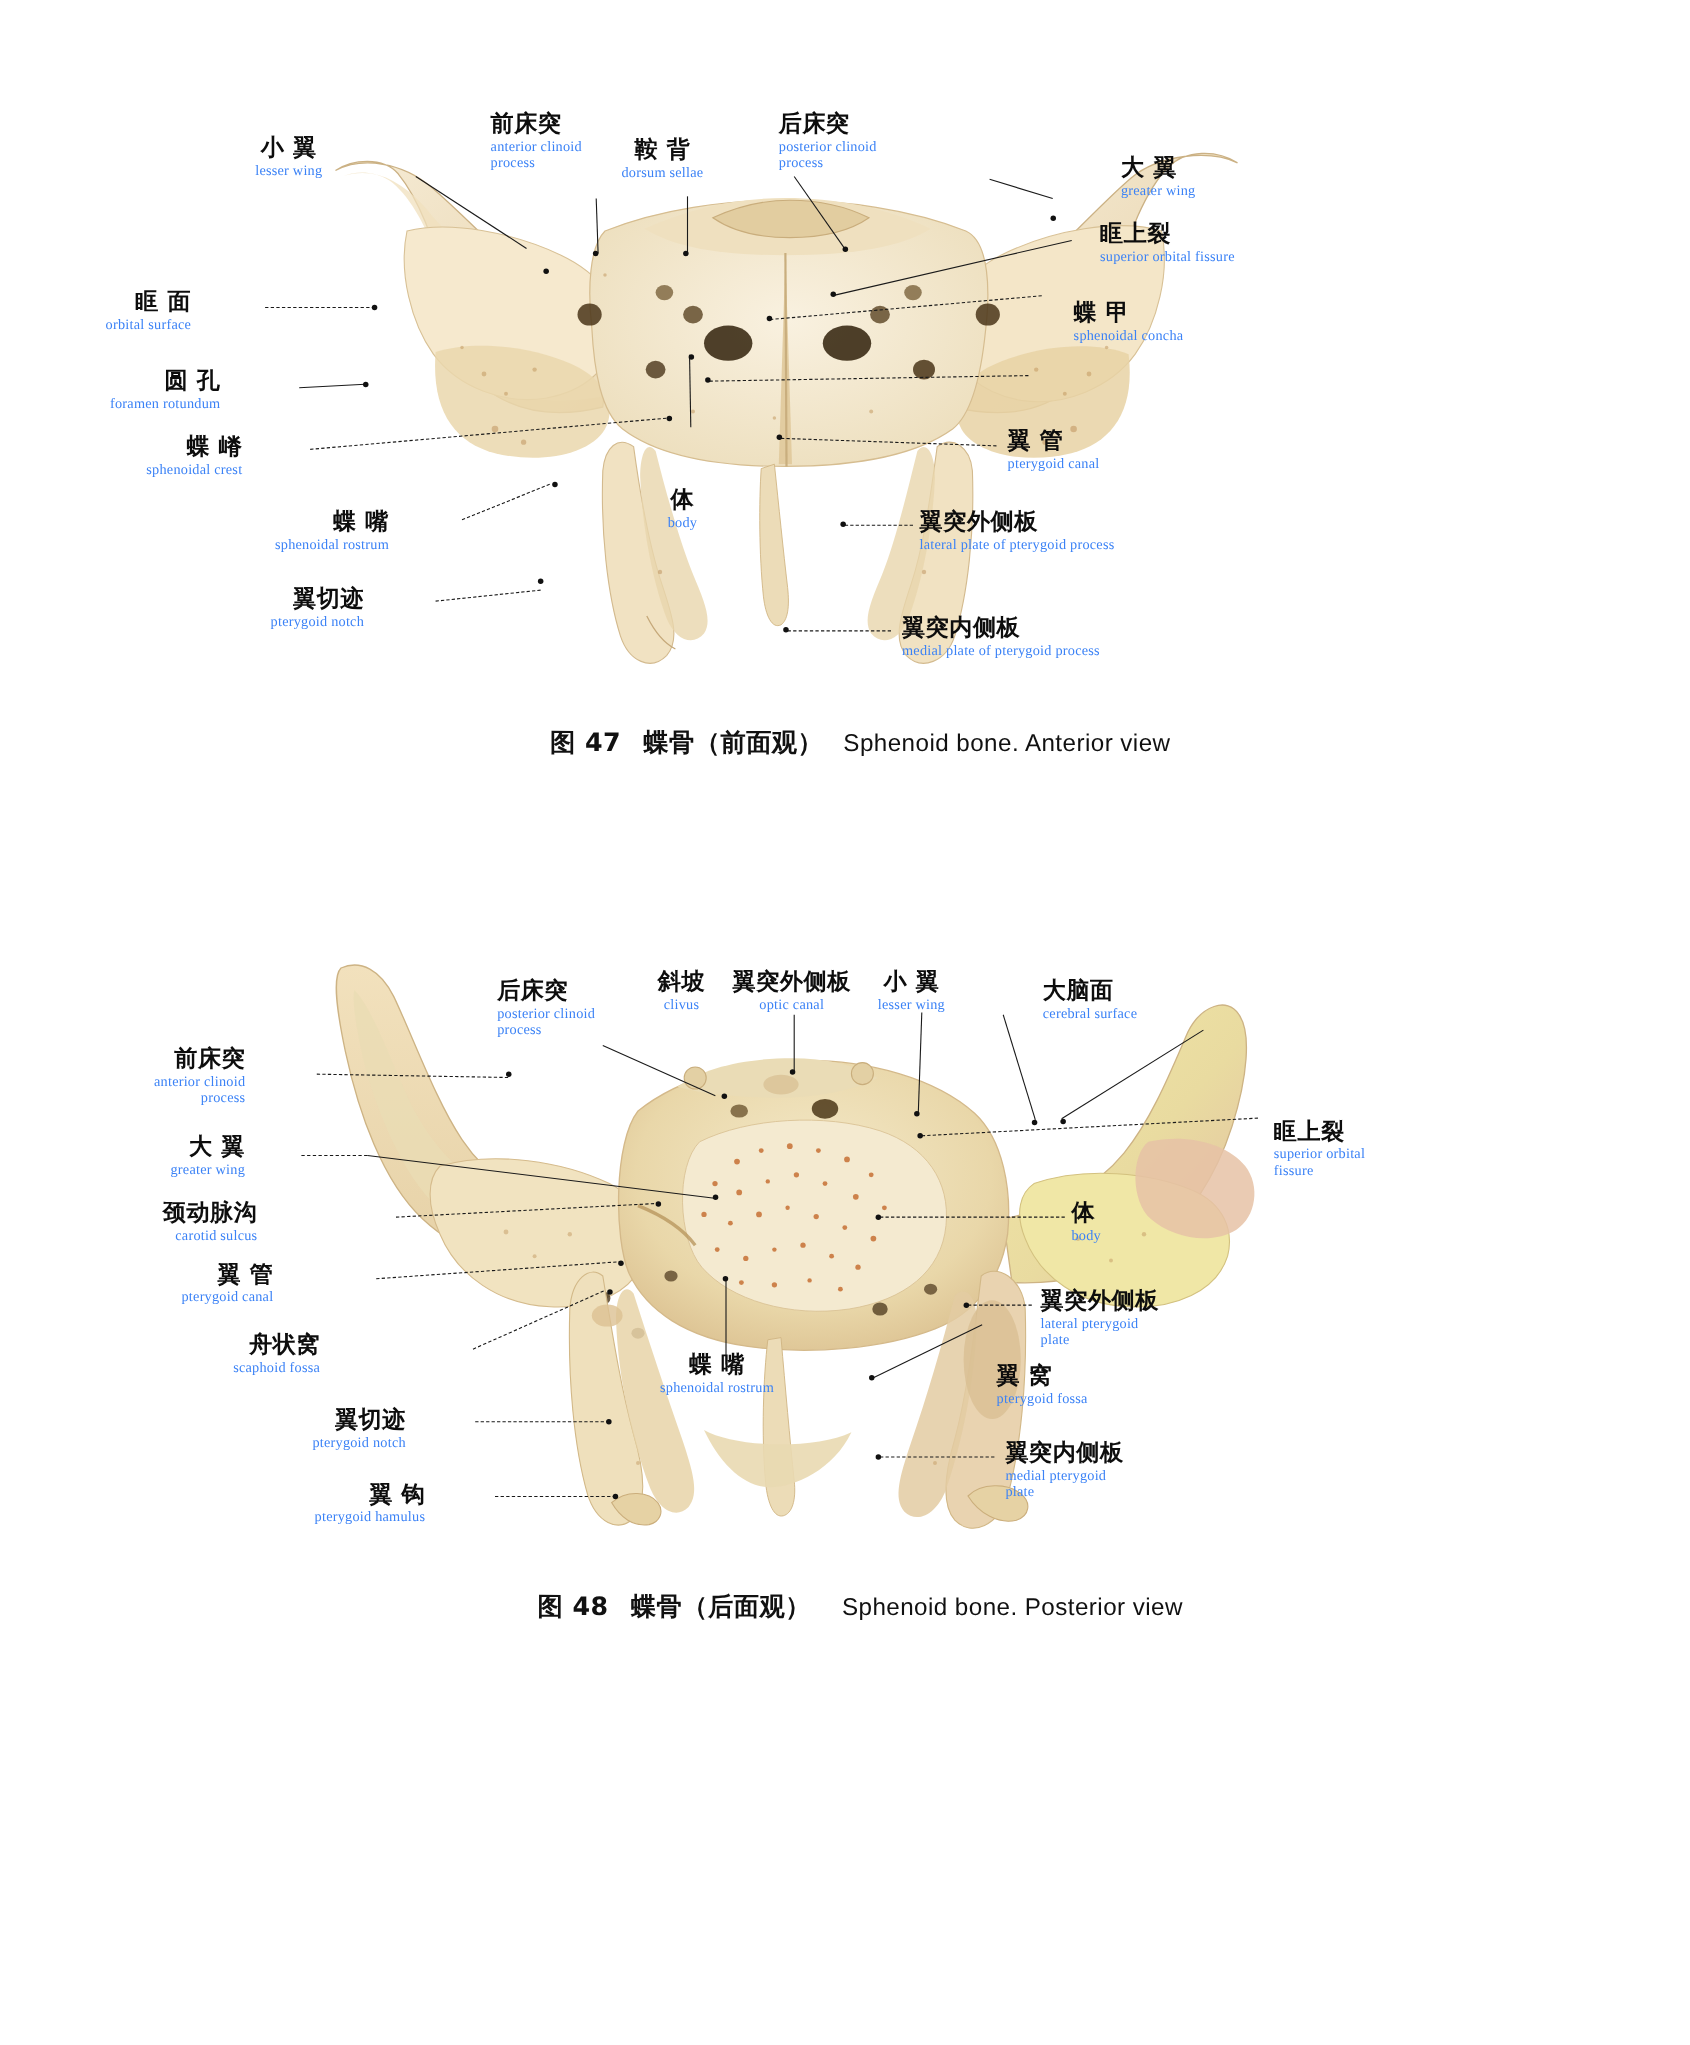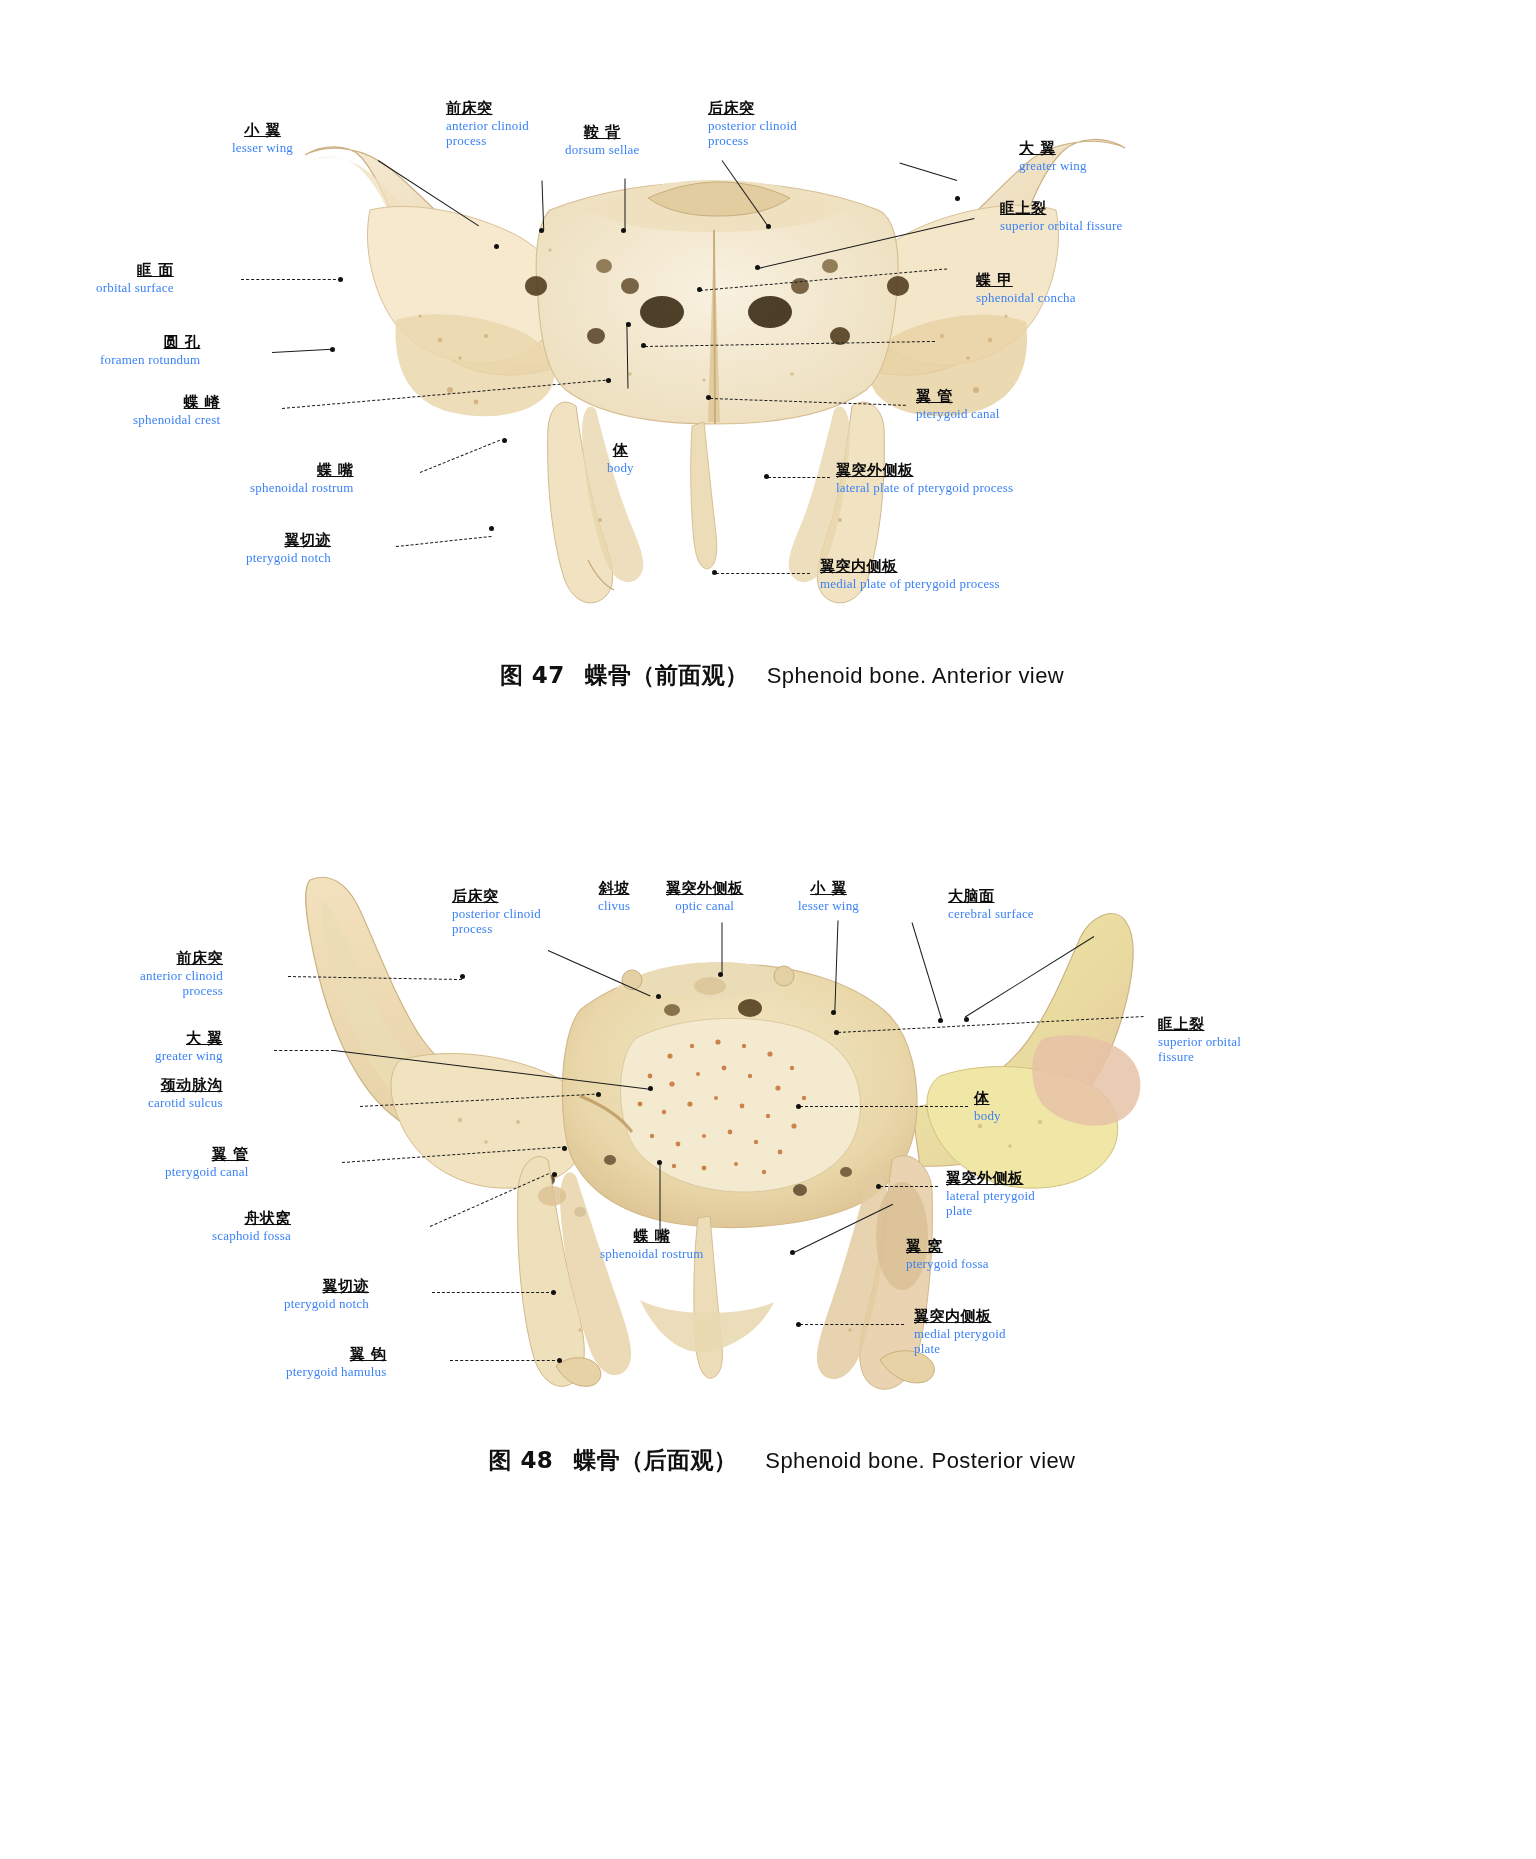--- a/index.html
+++ b/index.html
@@ -31,26 +31,25 @@
   }
 
   
   .label {
     position: absolute;
     line-height: 1.18;
     white-space: nowrap;
   }
   .label .cn {
     font-family: "DejaVu Sans", sans-serif;
-    font-size: 15px;
+    font-size: 21px;
     font-weight: 700;
     letter-spacing: 0.5px;
     color: #0d0d0d;
     display: block;
-    text-decoration: underline;
   }
   .label .en {
     font-family: "Liberation Serif", serif;
     font-size: 13px;
     color: #3b82f6;
     display: block;
     letter-spacing: 0.2px;
   }
   .label.right .cn, .label.right .en { text-align: right; }
   .label.center .cn, .label.center .en { text-align: center; }
@@ -585,21 +584,21 @@
     <div class="label" style="left:1158px; top:176px;">
       <span class="cn">眶上裂</span>
       <span class="en">superior orbital<br>fissure</span>
     </div>
 
     <div class="label right" style="left:155px; top:190px;">
       <span class="cn">大 翼</span>
       <span class="en">greater wing</span>
     </div>
 
-    <div class="label right" style="left:148px; top:237px;">
+    <div class="label right" style="left:148px; top:250px;">
       <span class="cn">颈动脉沟</span>
       <span class="en">carotid sulcus</span>
     </div>
 
     <div class="label" style="left:974px; top:250px;">
       <span class="cn">体</span>
       <span class="en">body</span>
     </div>
 
     <div class="label right" style="left:165px; top:306px;">

